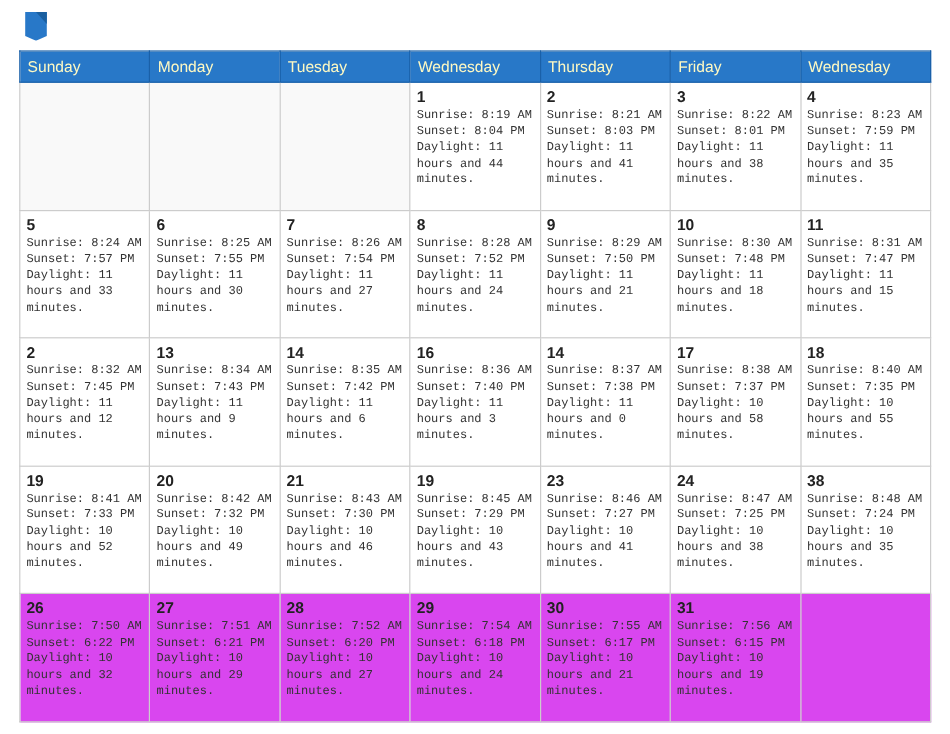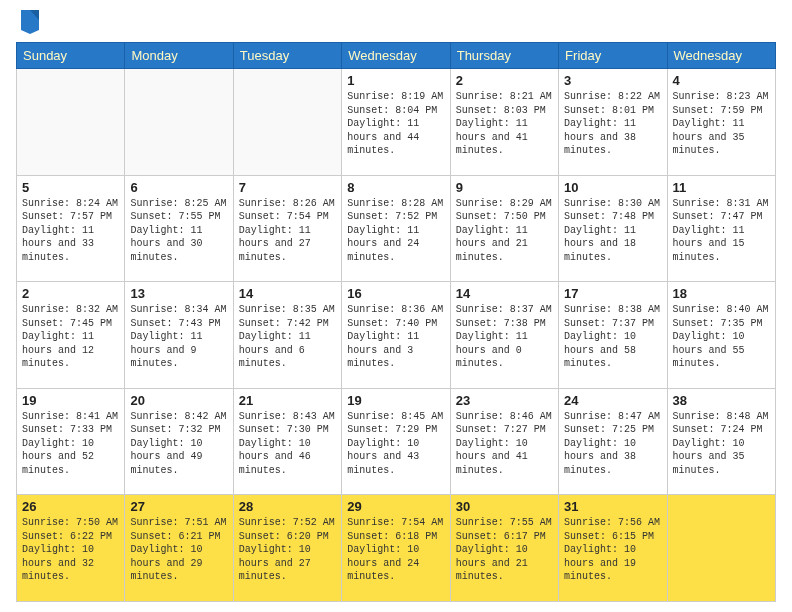--- a/index.html
+++ b/index.html
@@ -58,21 +58,21 @@
       padding: 4px 5px;
       width: calc(100% / 7);
       font-size: 10.5px;
       color: #333;
       background: #fff;
     }
     .calendar td.empty {
       background: #f9f9f9;
     }
     .calendar td.last-row {
-      background: #fde047;
+      background: #d946ef;
     }
     .day-number {
       font-size: 13px;
       font-weight: bold;
       color: #222;
       margin-bottom: 2px;
     }
     .cell-text {
       font-size: 10px;
       color: #333;

